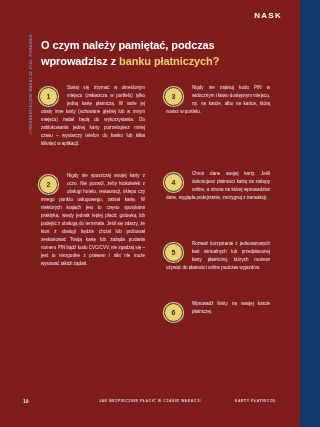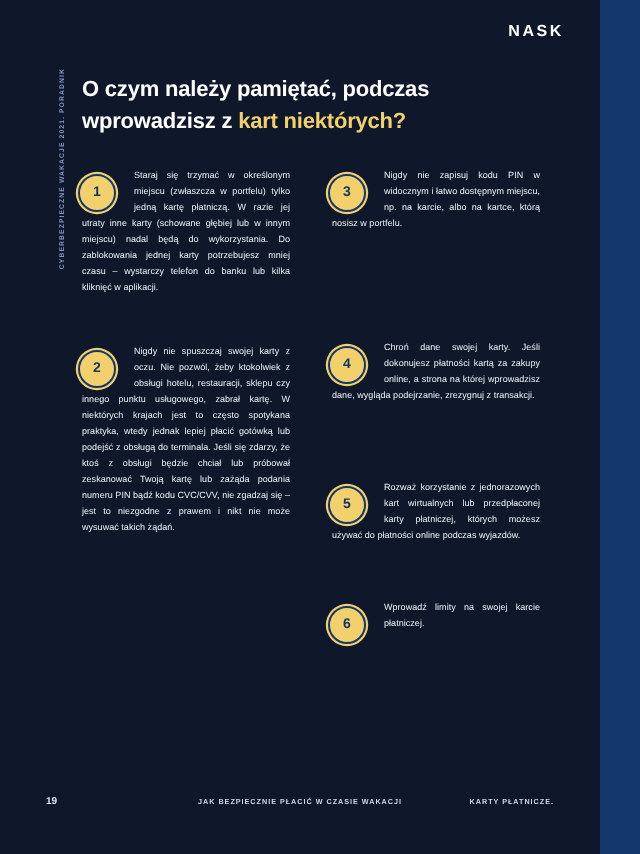--- a/index.html
+++ b/index.html
@@ -12,21 +12,21 @@
     height: 427px;
     overflow: hidden;
     font-family: "Liberation Sans", sans-serif;
     color: #ffffff;
     position: relative;
   }
 
   .page {
     position: absolute;
     inset: 0;
-    background: #0f172a;
+    background: #7f1d1d;
   }
 
   
   .brand {
     position: absolute;
     top: 11px;
     right: 18px;
     font-size: 8px;
     font-weight: 700;
     letter-spacing: 1.3px;
@@ -148,21 +148,21 @@
 <div class="page">
 
   <div class="brand">NASK</div>
 
   <div class="spine">
     <span>CYBERBEZPIECZNE WAKACJE 2021. PORADNIK</span>
   </div>
 
   <h1 class="title">
     <span>O czym należy pamiętać, podczas</span><br>
-    <span>wprowadzisz z </span><span class="hl">kart niektórych?</span>
+    <span>wprowadzisz z </span><span class="hl">banku płatniczych?</span>
   </h1>
 
   <div class="tip" style="left:41px; top:84px; width:104px;">
     <div class="badge" style="left:-2px; top:3px;">1</div>
     <div class="body">
       <div class="floatbox"></div>
       <p>Staraj się trzymać w określonym miejscu (zwłaszcza w portfelu) tylko jedną kartę płatniczą. W razie jej utraty inne karty (schowane głębiej lub w innym miejscu) nadal będą do wykorzystania. Do zablokowania jednej karty potrzebujesz mniej czasu – wystarczy telefon do banku lub kilka kliknięć w aplikacji.</p>
     </div>
   </div>
 

